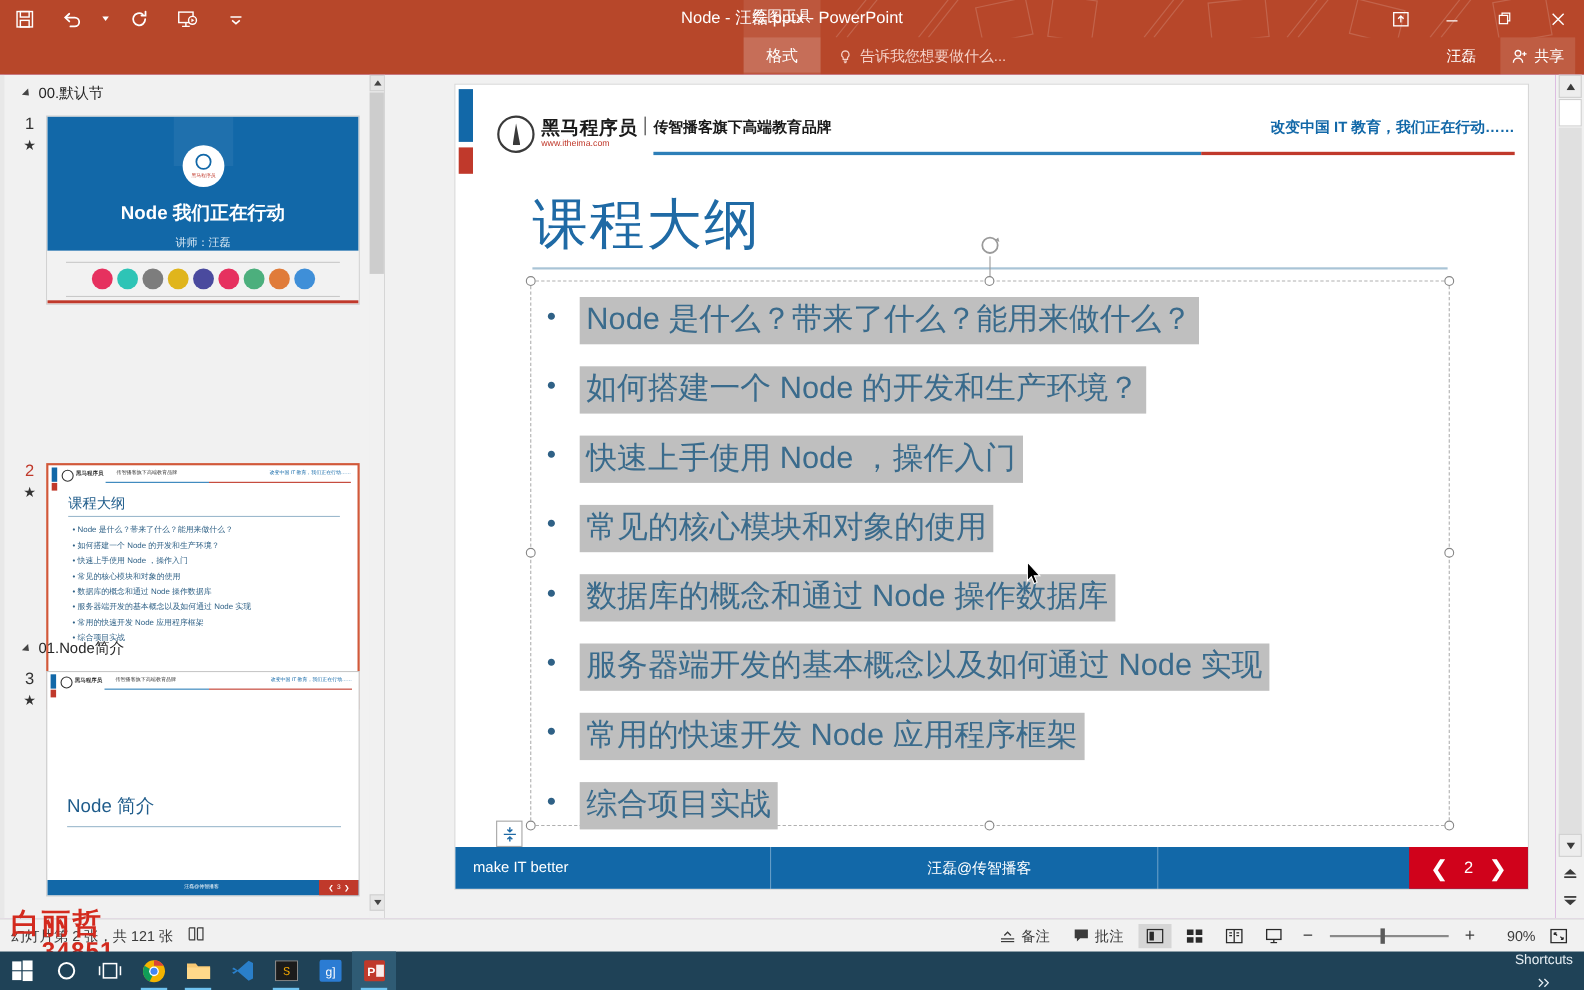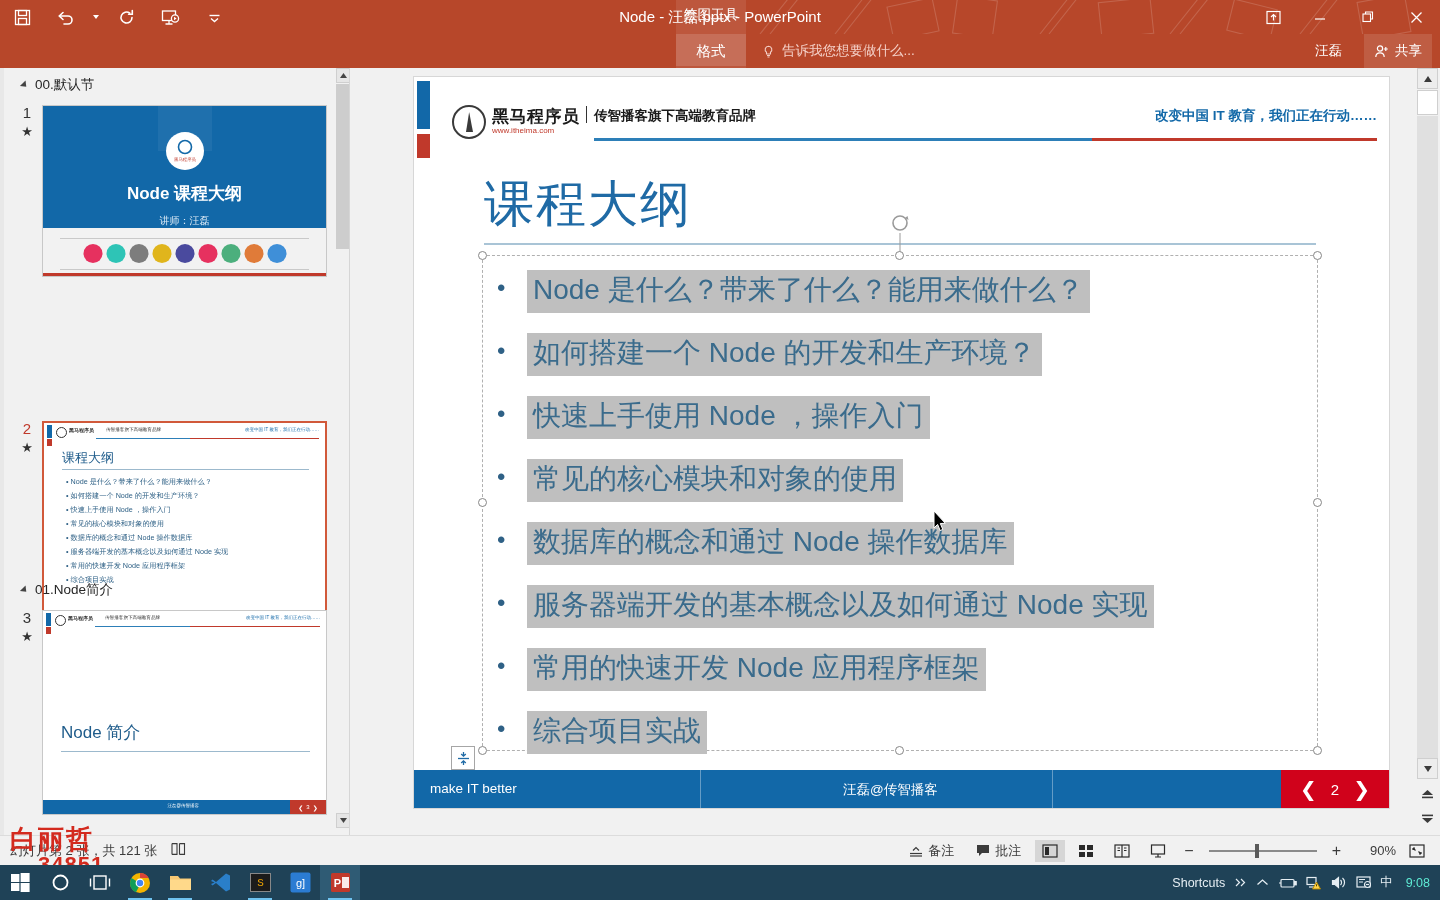--- a/index.html
+++ b/index.html
@@ -221,21 +221,21 @@
   .wm1 { position:absolute; left:10px; top:822px; font-size:26px; color:#d32a1e; font-weight:bold; letter-spacing:2px; }
   .wm2 { position:absolute; left:38px; top:852px; font-size:22px; color:#d32a1e; font-weight:bold; letter-spacing:1px; }
 
   
   .taskbar { position:absolute; left:0; top:865px; width:1440px; height:35px; background:#1f4257; display:flex; align-items:center; }
   .tb-item { width:40px; height:35px; display:flex; align-items:center; justify-content:center; position:relative; }
   .tb-item.active { background:#2f5b74; }
   .tb-item.active:after, .tb-item.open:after {
     content:""; position:absolute; bottom:0; left:8px; right:8px; height:2px; background:#6fc3f0;
   }
-  .tray { position:absolute; right:0; top:0; height:35px; display:flex; align-items:center; gap:9px; padding-right:10px; color:#e6eef3; font-size:12.5px; }
+  .tray { position:absolute; right:0; top:0; height:35px; display:flex; align-items:center; gap:9px; padding-right:10px; color:#e6eef3; font-size:12.5px;flex-direction:column; }
   .tray-ico { display:flex; align-items:center; justify-content:center; }
   .clock { font-size:12.5px; color:#5eead4; margin-left:4px; }
 </style>
 </head>
 <body>
 
 <div id="app">
 
   <div class="titlebar">
     <svg class="tb-deco" viewBox="0 0 700 34" preserveAspectRatio="none">
@@ -355,21 +355,21 @@
       <div class="slide-star" style="top:56px;">★</div>
       <div class="thumb" style="left:42px; top:37px; width:285px; height:172px;">
         <div class="ts-top">
           <div class="ts-band"></div>
           <div class="ts-logo">
             <svg viewBox="0 0 38 38" width="38" height="38" fill="none">
               <circle cx="19" cy="15" r="6.5" stroke="#1268a8" stroke-width="1.6"></circle>
               <text x="19" y="29" font-size="4.4" fill="#c0392b" text-anchor="middle" font-family="Liberation Sans">黑马程序员</text>
             </svg>
           </div>
-          <div class="ts-title">Node 课程大纲</div>
+          <div class="ts-title">Node 我们正在行动</div>
           <div class="ts-sub">讲师：汪磊</div>
         </div>
         <div class="ts-bottom">
           <div class="ts-rule" style="top:10px;"></div>
           <div class="badges">
             <div class="badge" style="background:#e6315f"></div>
             <div class="badge" style="background:#2ec4b6"></div>
             <div class="badge" style="background:#7d7d7d"></div>
             <div class="badge" style="background:#e0b51c"></div>
             <div class="badge" style="background:#4a4a9e"></div>

